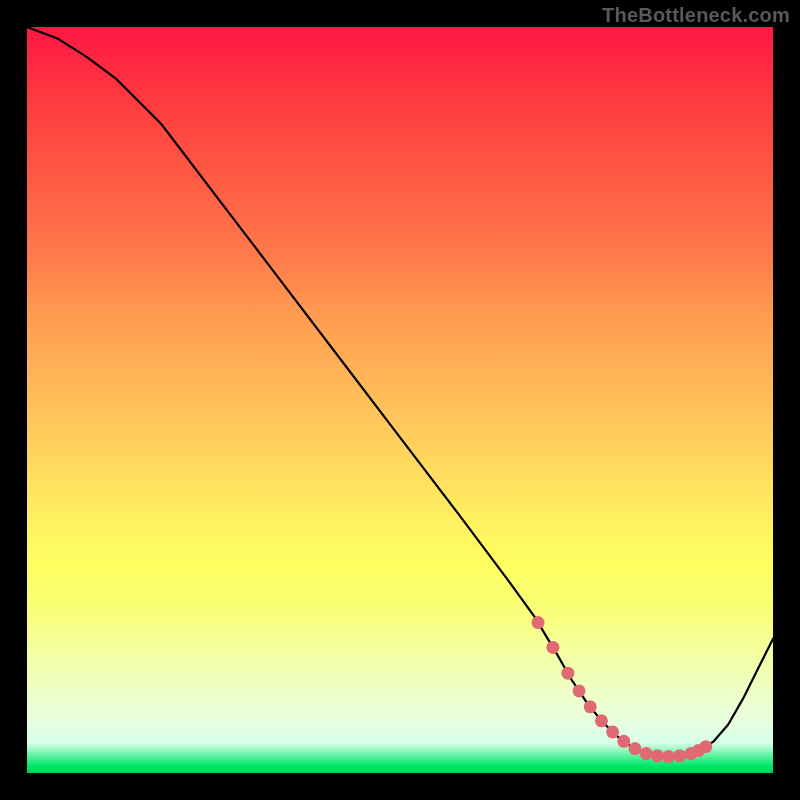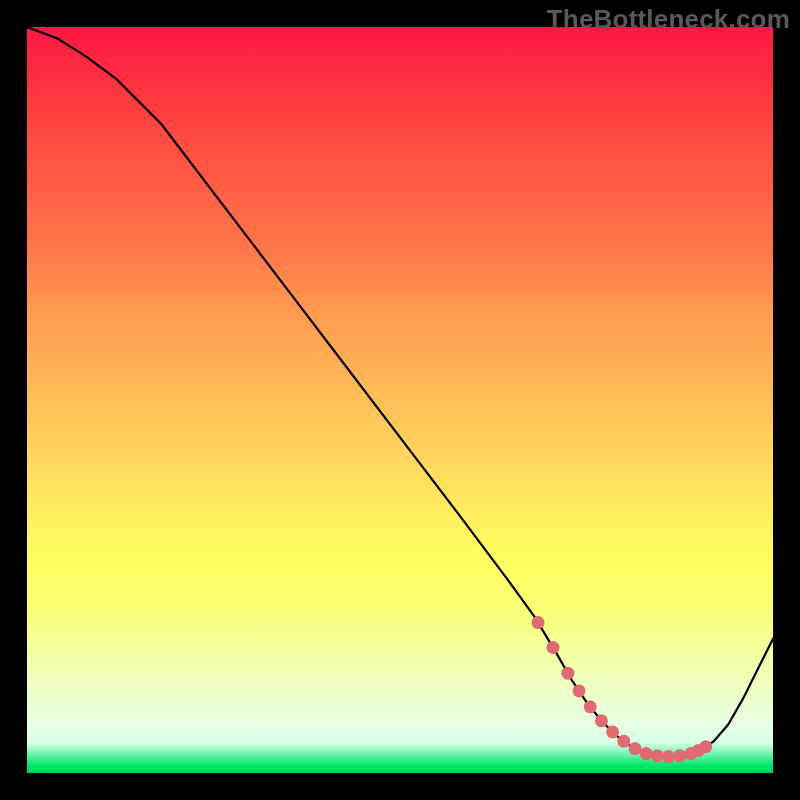--- a/index.html
+++ b/index.html
@@ -40,21 +40,21 @@
       #00e868 99%,
       #00d060 100%
     );
   }
   .curve-svg { position: absolute; inset: 0; }
   .watermark {
     position: absolute;
     top: 4px;
     right: 10px;
     font-family: Arial, Helvetica, sans-serif;
-    font-size: 26px;
+    font-size: 20px;
     font-weight: bold;
     color: #58595b;
     letter-spacing: 0.2px;
   }
 </style>
 </head>
 <body>
 
 <div class="frame">
   <div class="plot-area">

